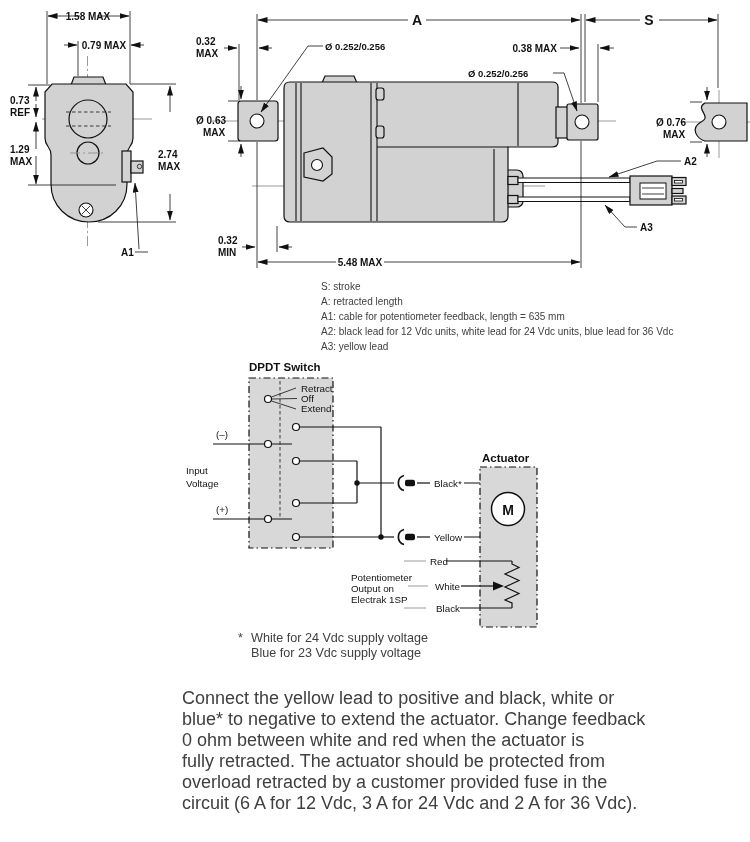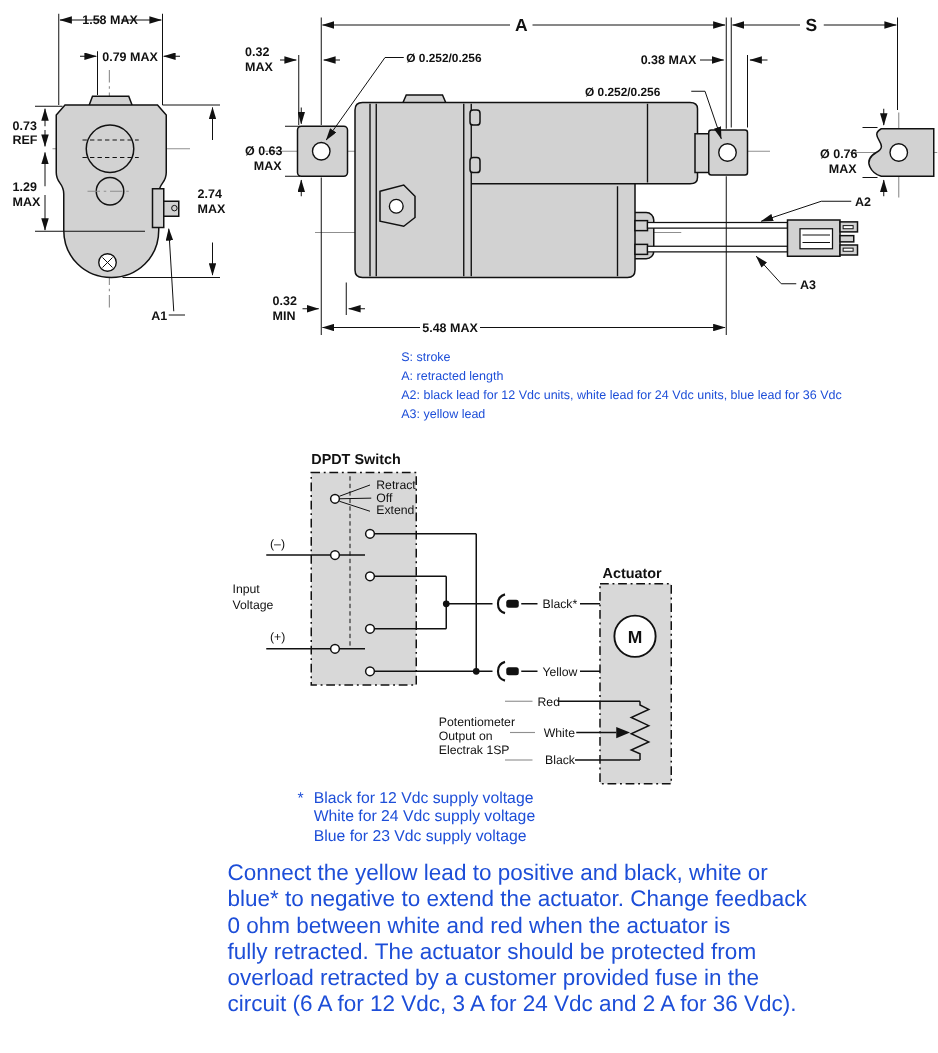--- a/index.html
+++ b/index.html
@@ -1,16 +1,16 @@
 <!DOCTYPE html>
 <html><head>
 <meta charset="utf-8">
 <style>
   html,body{margin:0;padding:0;background:#fff;}
-  .page{position:relative;width:750px;height:842px;background:#fff;font-family:"Liberation Sans",sans-serif;color:#1d4ed8;overflow:hidden;}
+  .page{position:relative;width:750px;height:842px;background:#fff;font-family:"Liberation Sans",sans-serif;color:#404040;overflow:hidden;}
   svg{position:absolute;left:0;top:0;}
   svg text{font-family:"Liberation Sans",sans-serif;fill:#111;}
   .dimtxt{font-size:10px;font-weight:700;}
   .smalltxt{font-size:9.5px;font-weight:700;}
   .bigdim{font-size:14px;font-weight:700;}
   .lbl{font-size:9.8px;font-weight:400;}
   .ttl{font-size:11.5px;font-weight:700;}
   .mlbl{font-size:14px;font-weight:700;}
   .ln{stroke:#111;stroke-width:1.1;fill:none;}
   .thin{stroke:#111;stroke-width:0.8;fill:none;}
@@ -333,27 +333,27 @@
       <text class="lbl" x="351" y="581">Potentiometer</text>
       <text class="lbl" x="351" y="592">Output on</text>
       <text class="lbl" x="351" y="603">Electrak 1SP</text>
     </g>
   </g>
 </svg>
 
 <div class="textblock legend">
   <div>S: stroke</div>
   <div>A: retracted length</div>
+  <div>A1: cable for potentiometer feedback, length = 635 mm</div>
   <div>A2: black lead for 12 Vdc units, white lead for 24 Vdc units, blue lead for 36 Vdc</div>
   <div>A3: yellow lead</div>
 </div>
 
 <div class="textblock footnote">
   <span class="star">*</span>
-  <div class="fl">Black for 12 Vdc supply voltage</div>
   <div class="fl">White for 24 Vdc supply voltage</div>
   <div class="fl">Blue for 23 Vdc supply voltage</div>
 </div>
 
 <div class="textblock paragraph">
   <div>Connect the yellow lead to positive and black, white or</div>
   <div>blue* to negative to extend the actuator. Change feedback</div>
   <div>0 ohm between white and red when the actuator is</div>
   <div>fully retracted. The actuator should be protected from</div>
   <div>overload retracted by a customer provided fuse in the</div>

